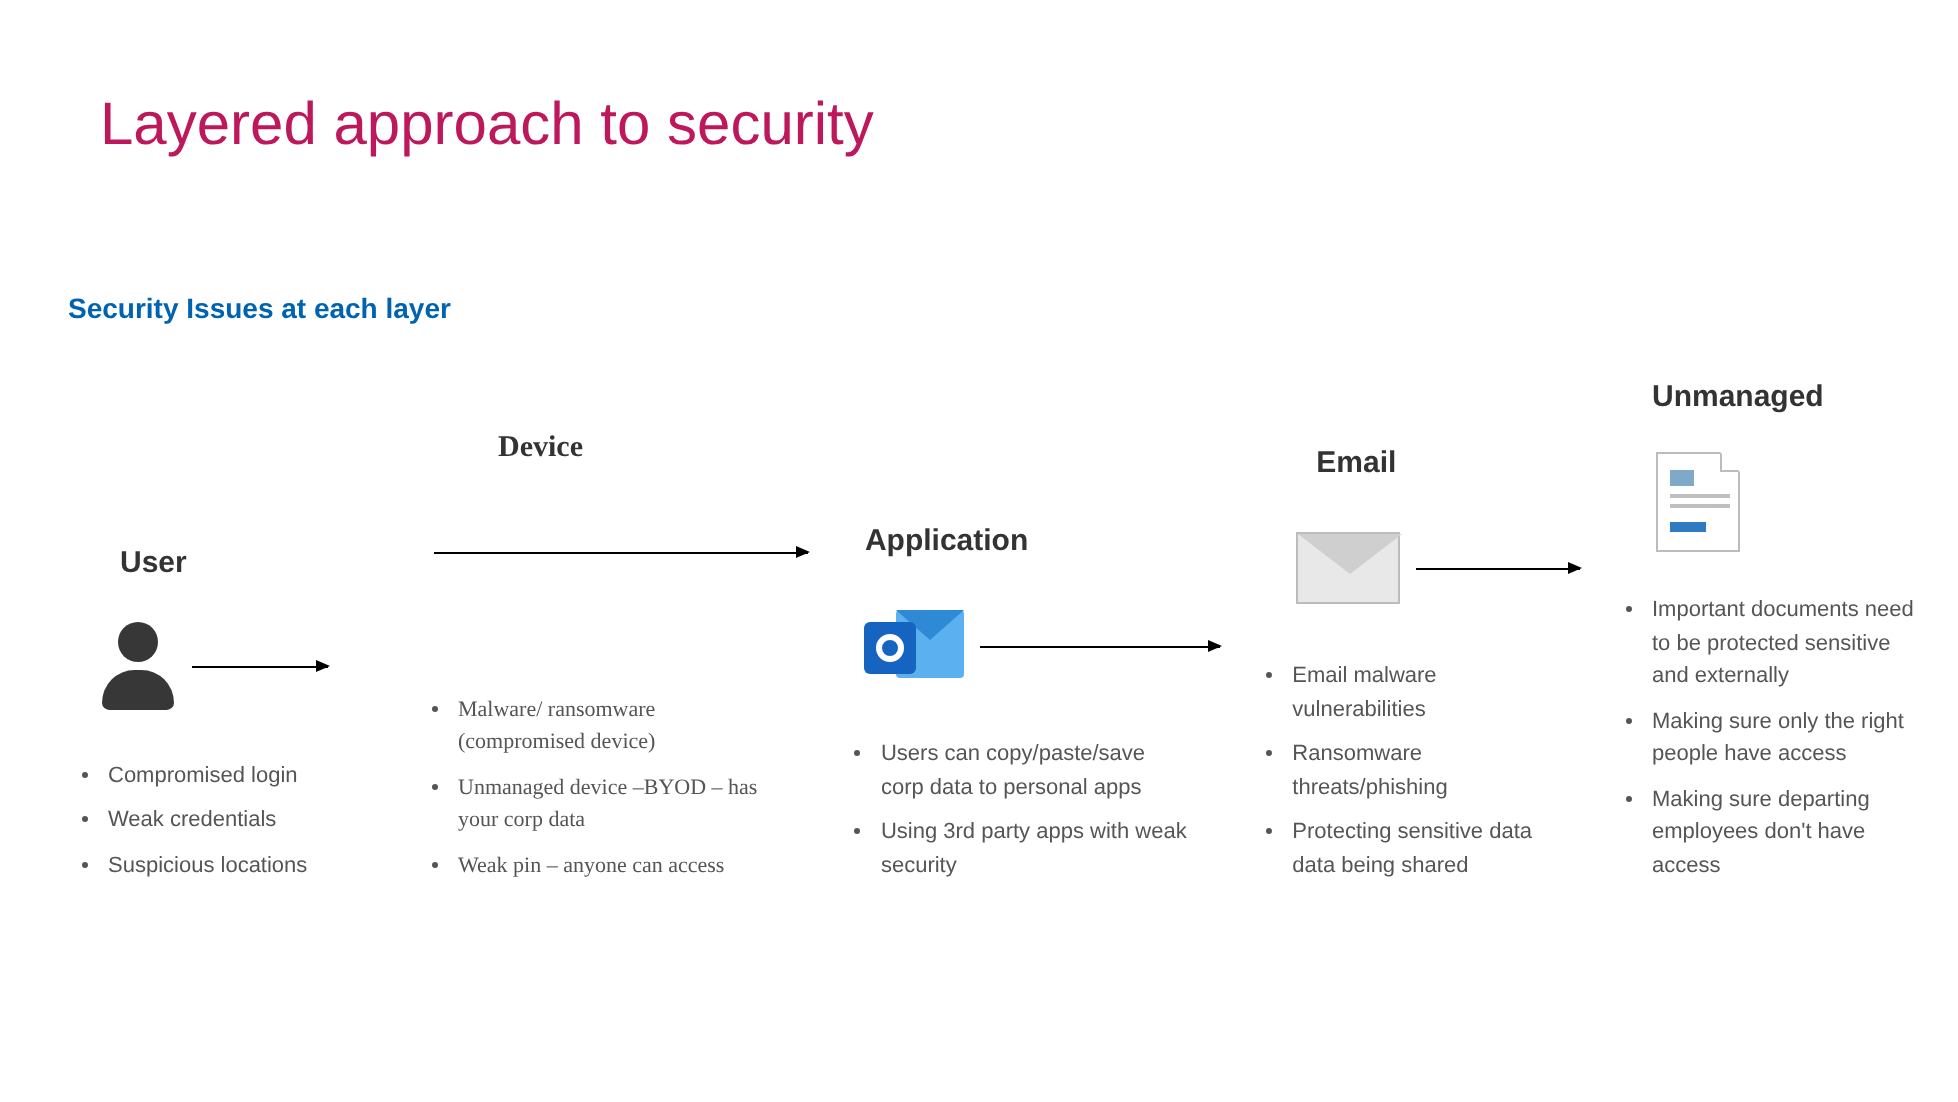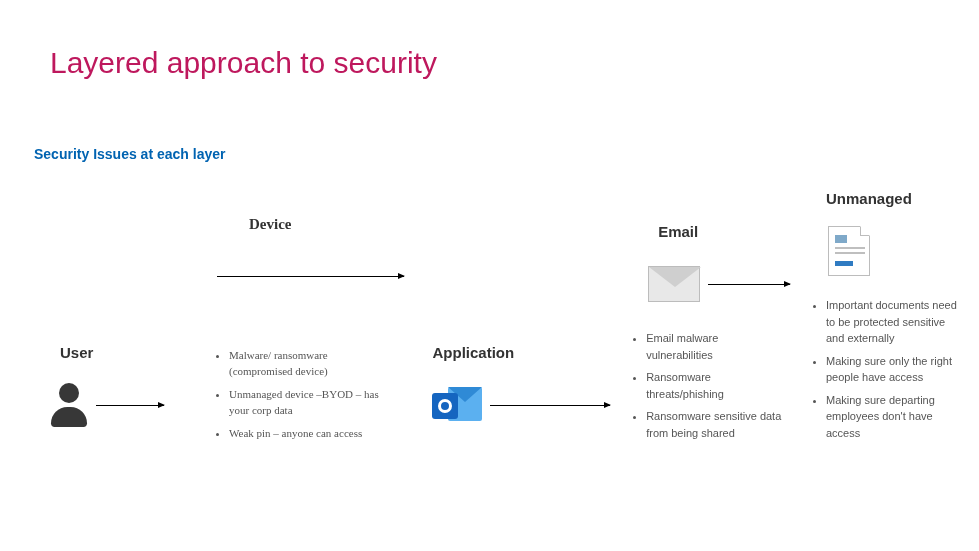--- a/index.html
+++ b/index.html
@@ -196,20 +196,25 @@
 
   <div class="col col-user">
     <div class="col-head">User</div>
     <div class="icon-row">
       <div class="user-icon">
         <div class="head"></div>
           <div class="body"></div>
       </div>
       <div class="arrow short"></div>
     </div>
+    <ul class="issue-list">
+      <li>Compromised login</li>
+      <li>Weak credentials</li>
+      <li>Suspicious locations</li>
+    </ul>
   </div>
 
   <div class="col col-device">
     <div class="col-head">Device</div>
     <div class="icon-row">
       <div class="arrow"></div>
     </div>
     <ul class="issue-list">
       <li>Malware/ ransomware (compromised device)</li>
       <li>Unmanaged device –BYOD – has your corp data</li>
@@ -221,32 +226,36 @@
     <div class="col-head">Application</div>
     <div class="icon-row">
       <div class="app-icon">
         <div class="env"></div>
         <div class="tile">
             <div class="o"></div>
           </div>
       </div>
       <div class="arrow"></div>
     </div>
+    <ul class="issue-list">
+      <li>Users can copy/paste/save corp data to personal apps</li>
+      <li><span>Using 3rd party apps with weak security</span></li>
+    </ul>
   </div>
 
   <div class="col col-email">
     <div class="col-head">Email</div>
     <div class="icon-row">
       <div class="email-icon"></div>
       <div class="arrow"></div>
     </div>
     <ul class="issue-list">
       <li>Email malware vulnerabilities</li>
       <li>Ransomware threats/phishing</li>
-      <li>Ransomware sensitive data from being shared</li>
+      <li>Protecting sensitive data data being shared</li>
     </ul>
   </div>
 
   <div class="col col-doc">
     <div class="col-head">Unmanaged</div>
     <div class="icon-row">
       <div class="doc-icon">
         <div class="fold2"></div>
         <div class="doc-line l1"></div>
         <div class="doc-line l2"></div>

